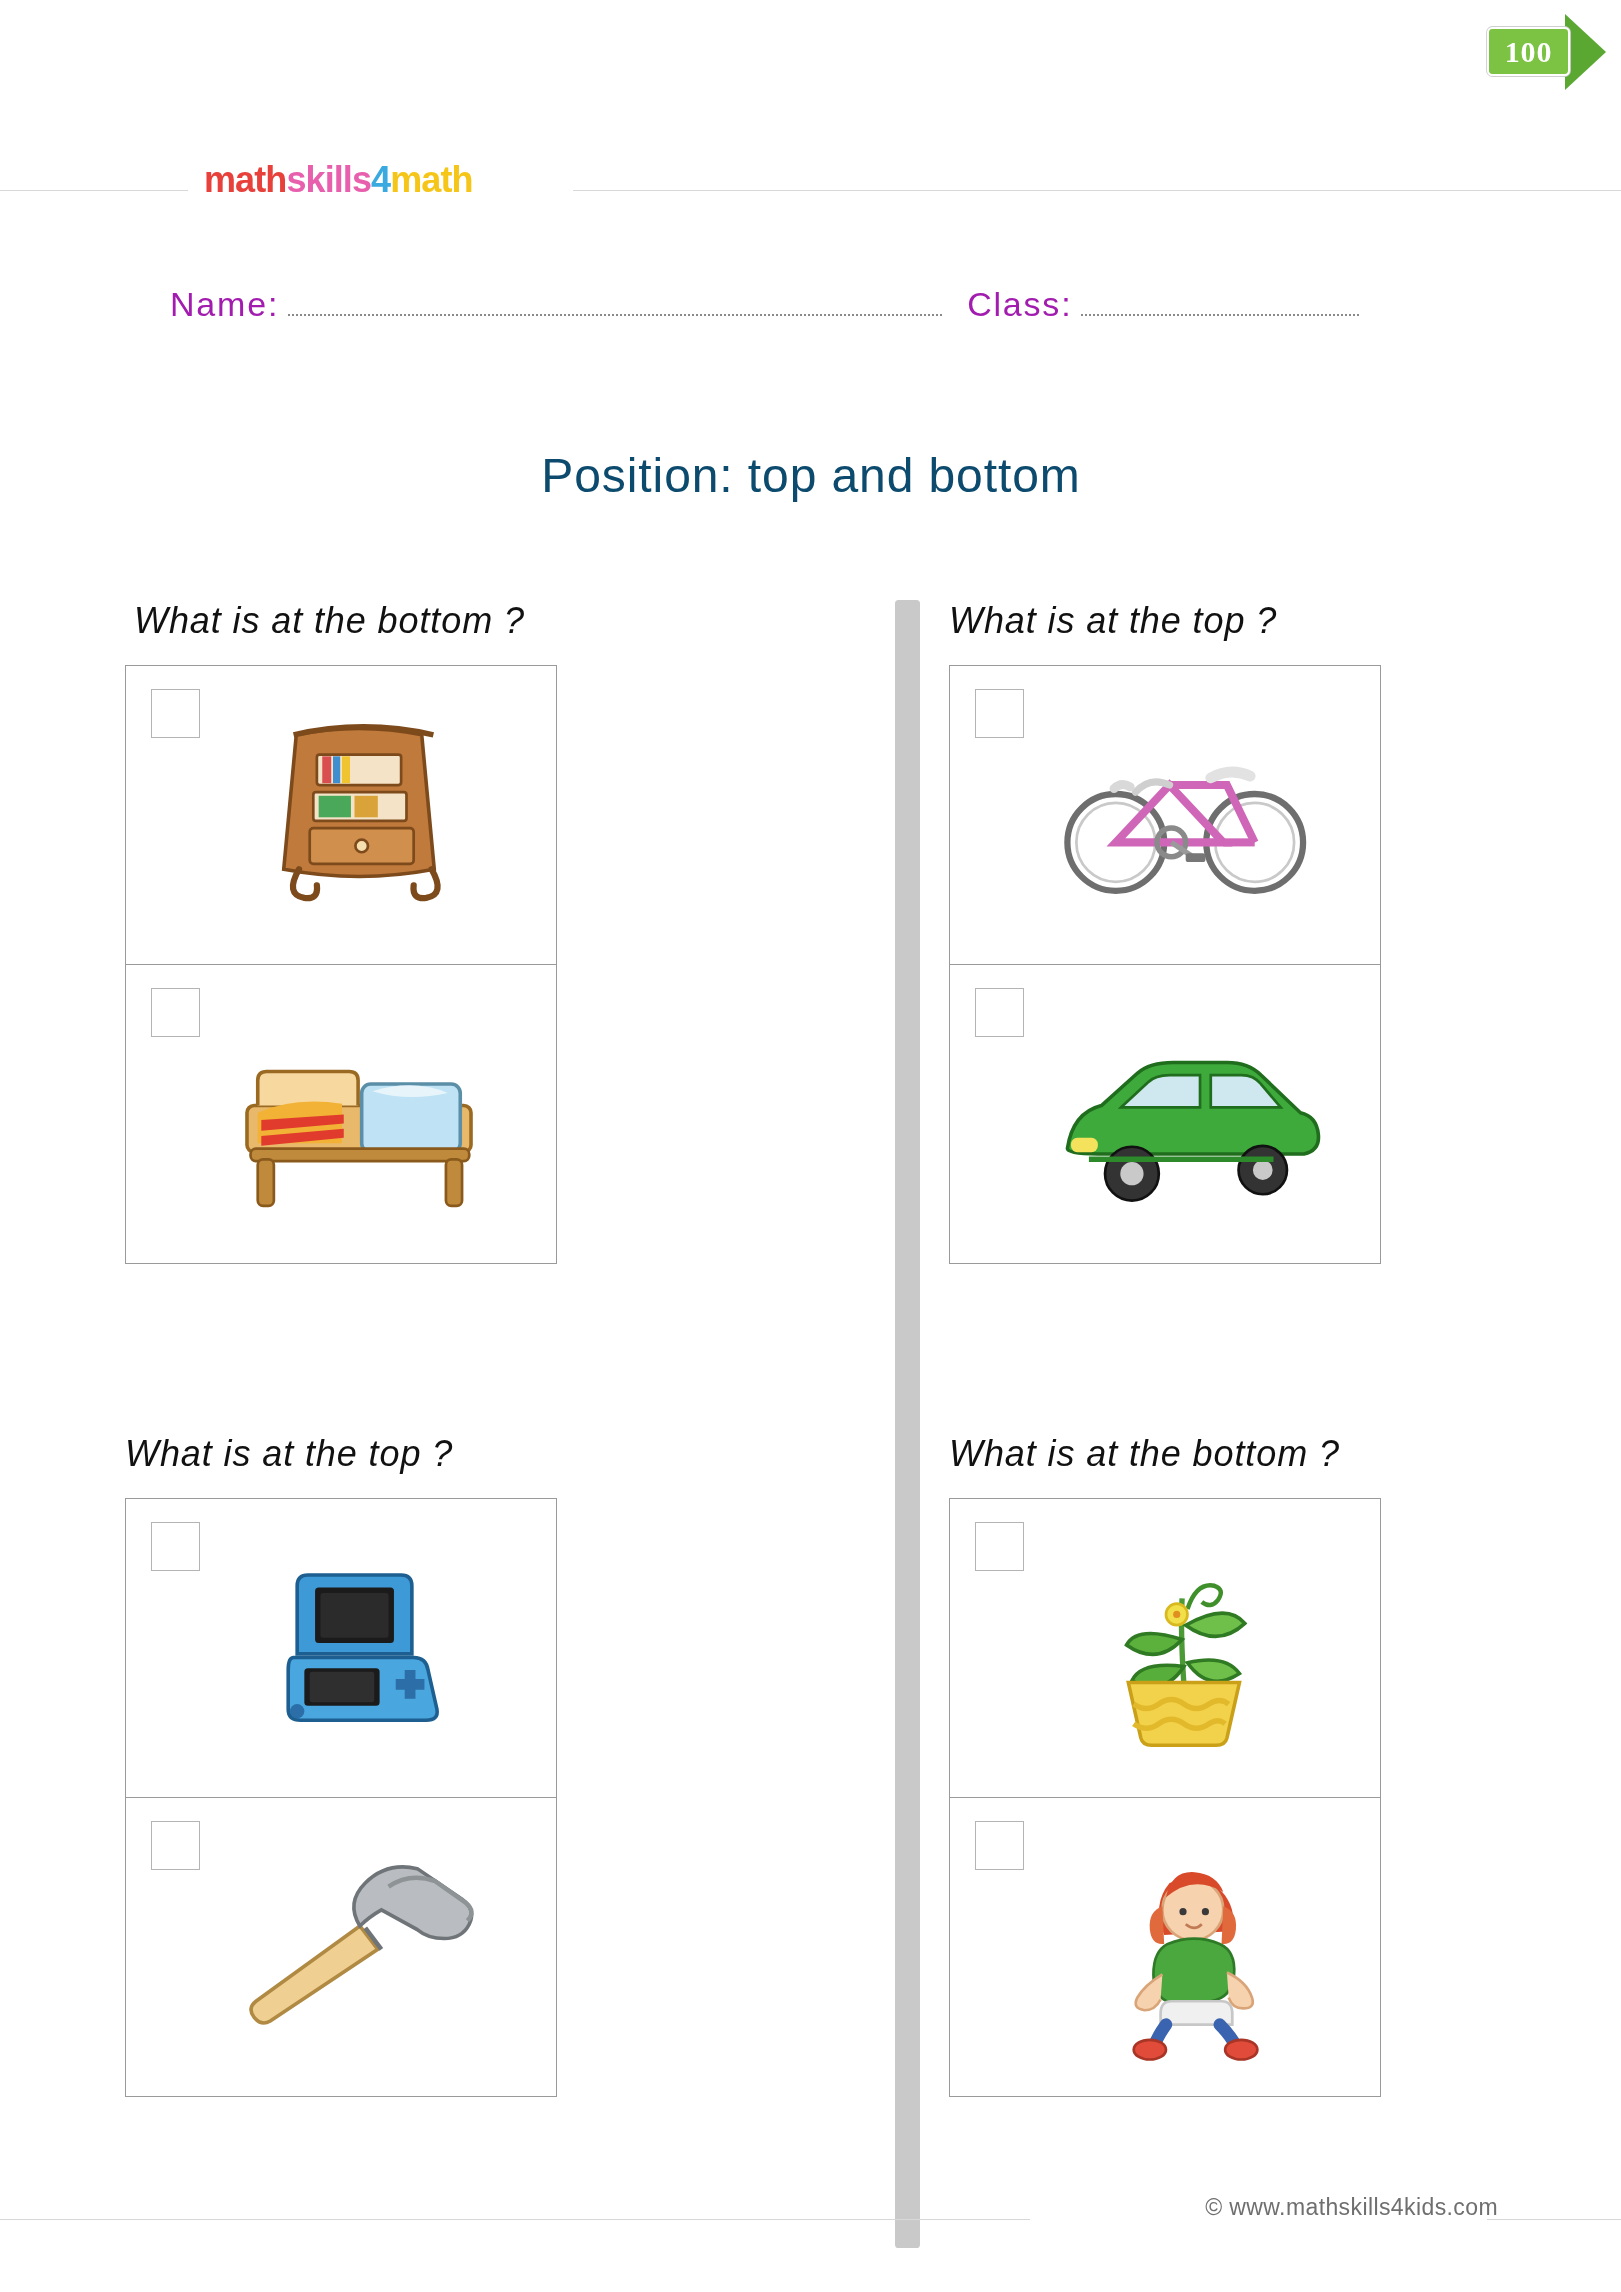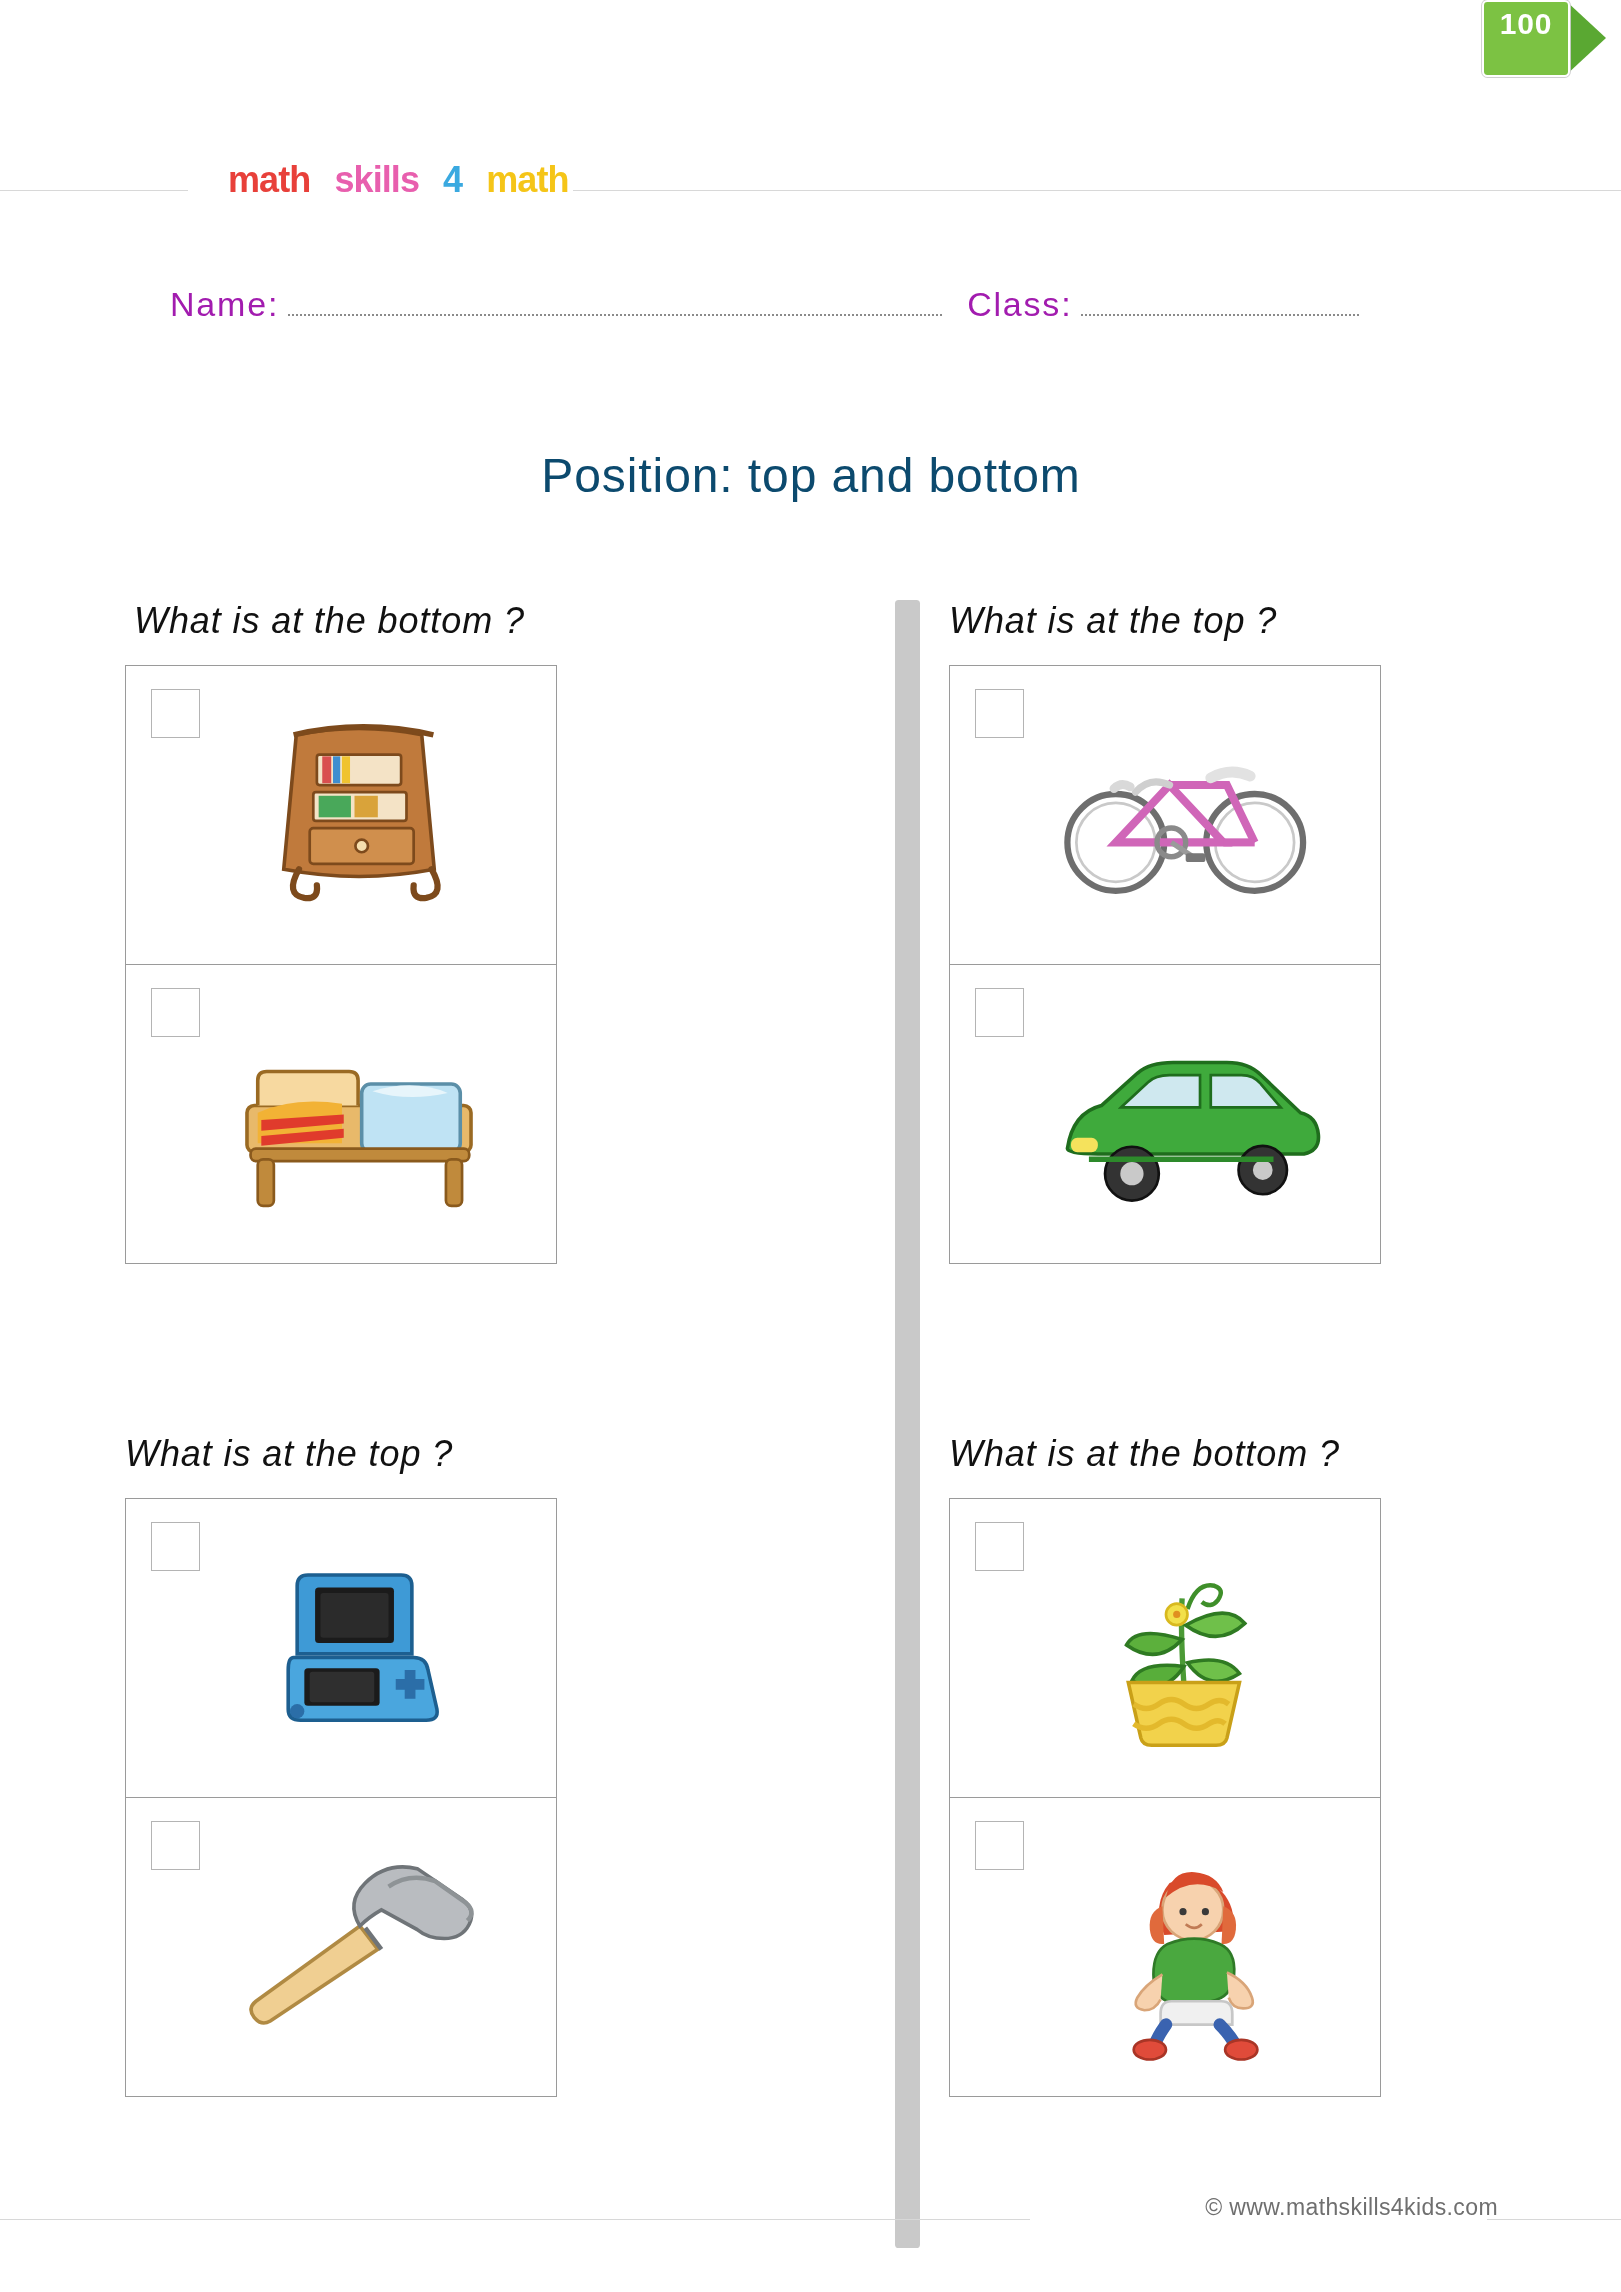--- a/index.html
+++ b/index.html
@@ -11,24 +11,26 @@
     width: 1622px;
     height: 2293px;
     position: relative;
     font-family: "Liberation Sans", sans-serif;
     overflow: hidden;
   }
 
   
   .score-badge {
     position: absolute;
-    top: 0;
+    top: 13px;
     right: 16px;
     display: flex;
+    align-items: center;
     height: 77px;
+    font-family: Liberation Serif, serif;
   }
   .score-badge .score-box {
     background: #7cc243;
     border: 2.7px solid #ffffff;
     border-radius: 5.4px;
     color: #ffffff;
     font-size: 30px;
     font-weight: bold;
     padding: 5.4px 16px;
     letter-spacing: 0.9px;
@@ -48,21 +50,21 @@
   
   .logo {
     position: absolute;
     left: 204px;
     top: 159px;
     font-size: 36px;
     font-weight: bold;
     letter-spacing: -0.9px;
     white-space: nowrap;
   }
-  .logo span { display: inline-block; margin-left: 24px; }
+  .logo span { display: inline-block; }
   .logo .l-math   { color: #e8403a; }
   .logo .l-skills { color: #e85fae; }
   .logo .l-four   { color: #3aa9e0; }
   .logo .l-kids   { color: #f5c518; }
 
   .rule-top {
     position: absolute;
     left: 0;
     right: 0;
     top: 190px;

